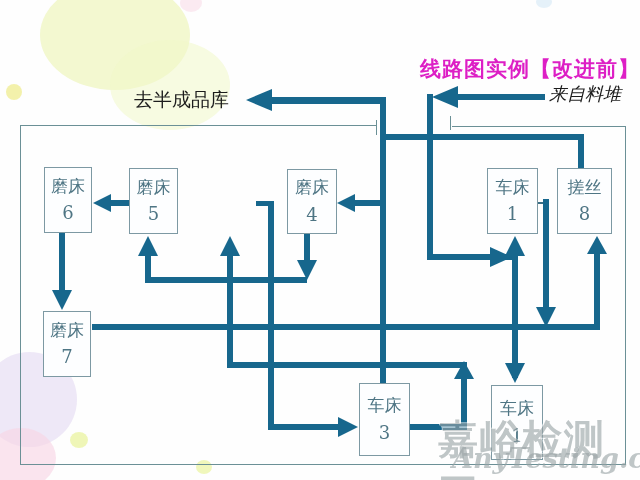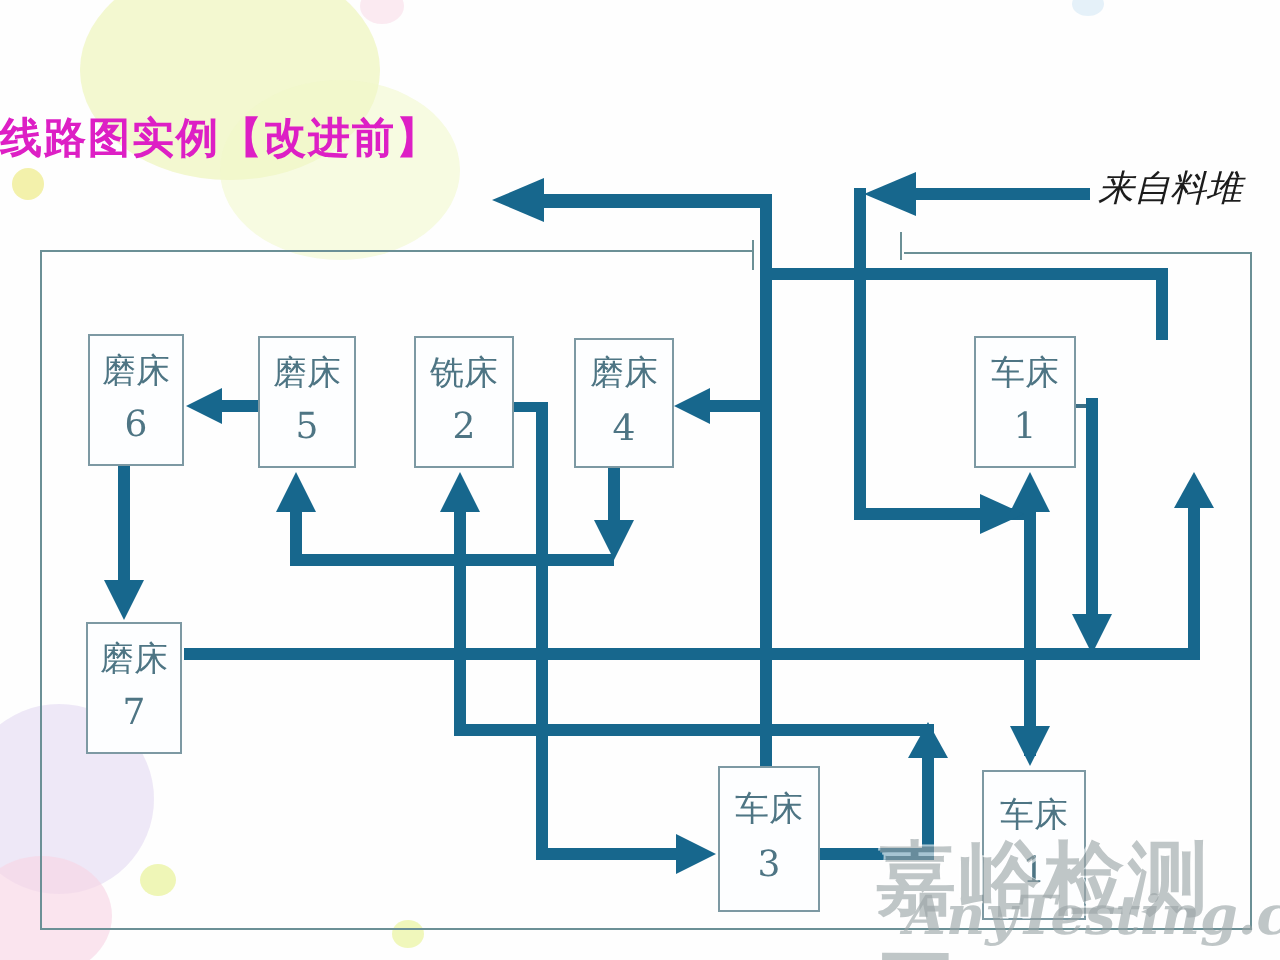--- a/index.html
+++ b/index.html
@@ -20,21 +20,21 @@
   .arrow{position:absolute;width:0;height:0;}
   .thinline{position:absolute;background:#3c6f86;}
   .borderline{position:absolute;background:var(--outer);}
   .machine{
     position:absolute;background:#fdfeff;border:1px solid var(--box-border);
     display:flex;flex-direction:column;align-items:center;justify-content:center;
     color:var(--box-text);font-size:17px;line-height:1.5;z-index:6;
   }
   .machine .num{font-size:18px;}
   .title{
-    position:absolute;left:0;top:55px;width:640px;text-align:left;
+    position:absolute;left:0;top:55px;width:640px;text-align:right;
     color:var(--title);font-size:21px;font-weight:bold;letter-spacing:1px;z-index:7;
   }
   .flowlabel{position:absolute;color:#1c1c1c;font-size:19px;z-index:7;}
   .watermark{position:absolute;z-index:10;color:#9aa4a6;opacity:.62;pointer-events:none;}
   .wm-cn{left:438px;top:412px;font-size:40px;font-weight:bold;letter-spacing:2px;
          text-shadow:1px 1px 0 #fff,-1px -1px 0 #fff;}
   .wm-en{left:452px;top:443px;font-size:27px;font-style:italic;font-weight:bold;}
 </style>
 </head>
 <body>
@@ -110,44 +110,45 @@
   <div class="arrow" style="left:337px;top:194px;border-top:9px solid transparent;border-bottom:9px solid transparent;border-right:18px solid var(--route);"></div>
 
   <div class="machine" style="left:44px;top:167px;width:46px;height:64px;">
     <span>磨床</span>
     <span class="num">6</span>
   </div>
   <div class="machine" style="left:129px;top:168px;width:47px;height:64px;">
     <span>磨床</span>
     <span class="num">5</span>
   </div>
-  <div class="machine" style="left:207px;top:168px;width:48px;height:64px;">
-    <span>铣床</span>
-    <span class="num">2</span>
-  </div>
   <div class="machine" style="left:287px;top:169px;width:48px;height:63px;">
     <span>磨床</span>
     <span class="num">4</span>
   </div>
   <div class="machine" style="left:487px;top:168px;width:49px;height:64px;">
     <span>车床</span>
     <span class="num">1</span>
+  </div>
+  <div class="machine" style="left:557px;top:168px;width:53px;height:64px;">
+    <span>搓丝</span>
+    <span class="num">8</span>
   </div>
   <div class="machine" style="left:43px;top:311px;width:46px;height:64px;">
     <span>磨床</span>
     <span class="num">7</span>
   </div>
   <div class="machine" style="left:359px;top:383px;width:49px;height:71px;">
     <span>车床</span>
     <span class="num">3</span>
   </div>
   <div class="machine" style="left:491px;top:385px;width:50px;height:73px;">
     <span>车床</span>
     <span class="num">1</span>
   </div>
 
   <div class="title">线路图实例【改进前】</div>
+  <div class="flowlabel" style="left:134px;top:87px;">去半成品库</div>
   <div class="flowlabel" style="left:549px;top:82px;font-size:18px;font-style:italic;">来自料堆</div>
 
   <div class="watermark wm-cn">嘉峪检测网</div>
   <div class="watermark wm-en">AnyTesting.com</div>
 
 </div>
 
 </body></html>

